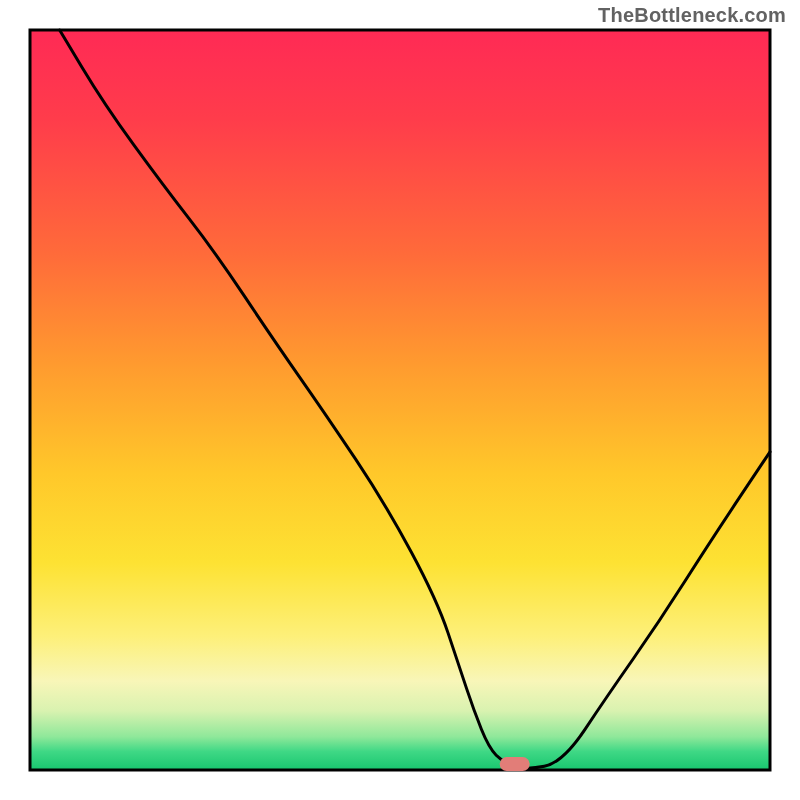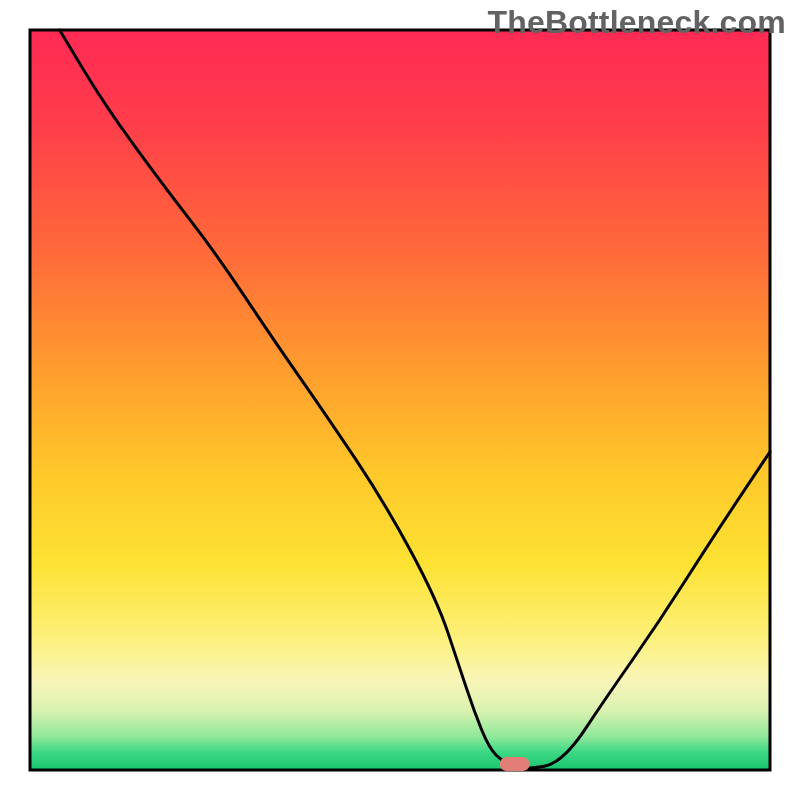--- a/index.html
+++ b/index.html
@@ -12,21 +12,21 @@
   }
   .chart-wrap {
     position: relative;
     width: 800px;
     height: 800px;
   }
   .watermark {
     position: absolute;
     top: 4px;
     right: 14px;
-    font-size: 32px;
+    font-size: 20px;
     font-weight: 600;
     color: #626262;
     letter-spacing: 0.2px;
     font-family: Arial, Helvetica, sans-serif;
   }
   svg.plot {
     position: absolute;
     left: 0;
     top: 0;
   }

